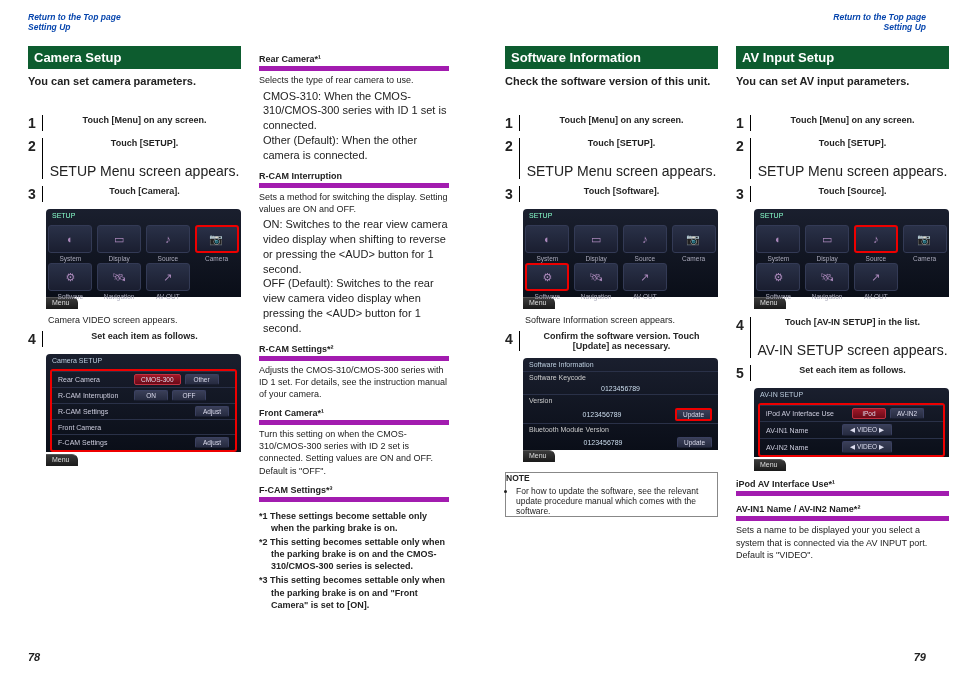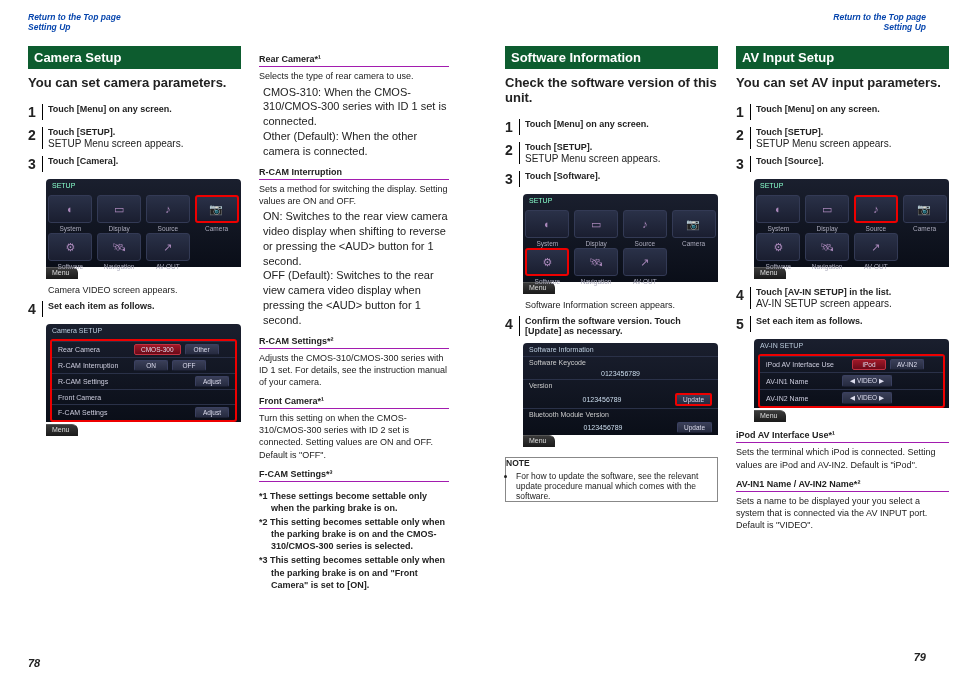--- a/index.html
+++ b/index.html
@@ -21,33 +21,33 @@
   .col { flex: 1; }
   .col-narrow { flex: 0.95; }
   .h-green {
     background: #0d5c2f;
     color: #fff;
     font-weight: bold;
     font-size: 13px;
     padding: 4px 6px;
     margin-bottom: 6px;
   }
-  .intro { font-weight: bold; font-size: 13px; margin-bottom: 14px; }
+  .intro { font-weight: bold; font-size: 11px; margin-bottom: 28px; }
   .step { display: flex; margin-bottom: 7px; }
   .stepnum { font-size: 14px; font-weight: bold; width: 14px; flex-shrink: 0; }
-  .stepbar { border-left: 1px solid #000; padding-left: 5px; flex: 1; }
+  .stepbar { border-left: 1px solid #000; padding-left: 5px; flex: 1; text-align: center; }
   .stepbold { font-weight: bold; font-size: 9px; }
-  .stepsub { font-size: 10px; margin-top: 1px; }
+  .stepsub { font-size: 14px; margin-top: 15px; }
   .indent { margin-left: 20px; font-size: 9px; margin-bottom: 6px; }
-  .termhead { font-weight: bold; font-size: 9px; border-bottom: 1px solid #a21caf; padding-bottom: 2px; margin-bottom: 3px; margin-top: 8px; }
+  .termhead { font-weight: bold; font-size: 9px; border-bottom: 5px solid #a21caf; padding-bottom: 2px; margin-bottom: 3px; margin-top: 8px; }
   .termbody { font-size: 9px; line-height: 1.35; margin-bottom: 2px; }
   .deflist { font-size: 11px; line-height: 1.35; padding-left: 4px; }
   .footnotes { font-size: 9px; font-weight: bold; margin-top: 8px; line-height: 1.35; }
   .footnotes div { padding-left: 12px; text-indent: -12px; margin-bottom: 2px; }
-  .pnum-l { position: absolute; bottom: 8px; left: 28px; font-weight: bold; font-size: 11px; font-style: italic; }
+  .pnum-l { position: absolute; bottom: 14px; left: 28px; font-weight: bold; font-size: 11px; font-style: italic; }
   .pnum-r { position: absolute; bottom: 14px; right: 28px; font-weight: bold; font-size: 11px; font-style: italic; }
 
   
   .screen {
     width: 195px; height: 88px;
     background: linear-gradient(180deg,#1a1f2e 0%, #0a0e18 100%);
     border-radius: 4px 4px 0 0; position: relative; margin-top: 4px;
     color: #d0d0d8;
   }
   .screen-title { position:absolute; top:3px; left:6px; font-size:7px; color:#8fc; }
@@ -455,21 +455,20 @@
             <div class="ls-row">
               <div class="ls-label">AV-IN2 Name</div>
               <div class="ls-btn" style="min-width:50px;">◀ <span>VIDEO</span> ▶</div>
             </div>
           </div>
         </div>
         <div class="menutab">Menu</div>
       </div>
 
       <div class="termhead">iPod AV Interface Use*¹</div>
-      <div class="termbody">Sets the terminal which iPod is connected. Setting values are iPod and AV-IN2. Default is "iPod".</div>
       <div class="termhead">AV-IN1 Name / AV-IN2 Name*²</div>
       <div class="termbody">Sets a name to be displayed your you select a system that is connected via the AV INPUT port. Default is "VIDEO".</div>
 
     </div>
   </div>
 
   <div class="pnum-r">79</div>
 </div>
 
 </body></html>

